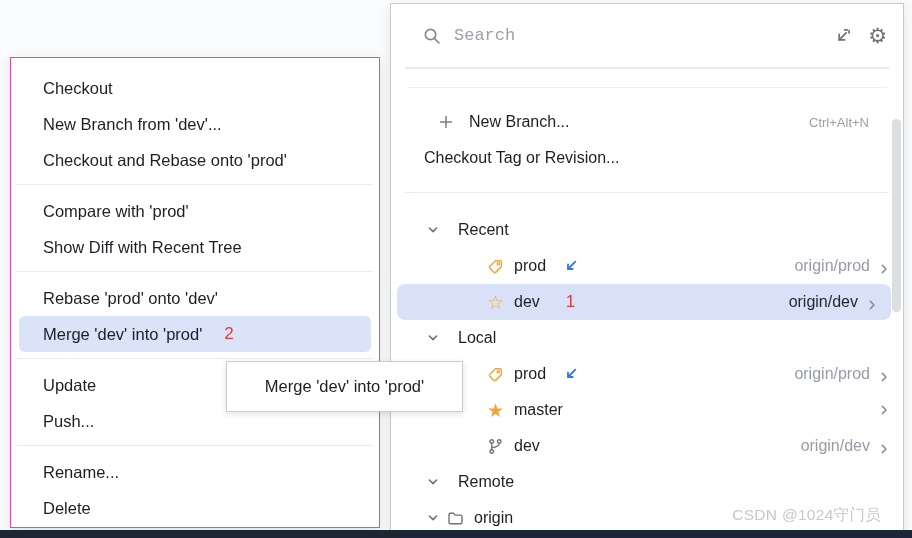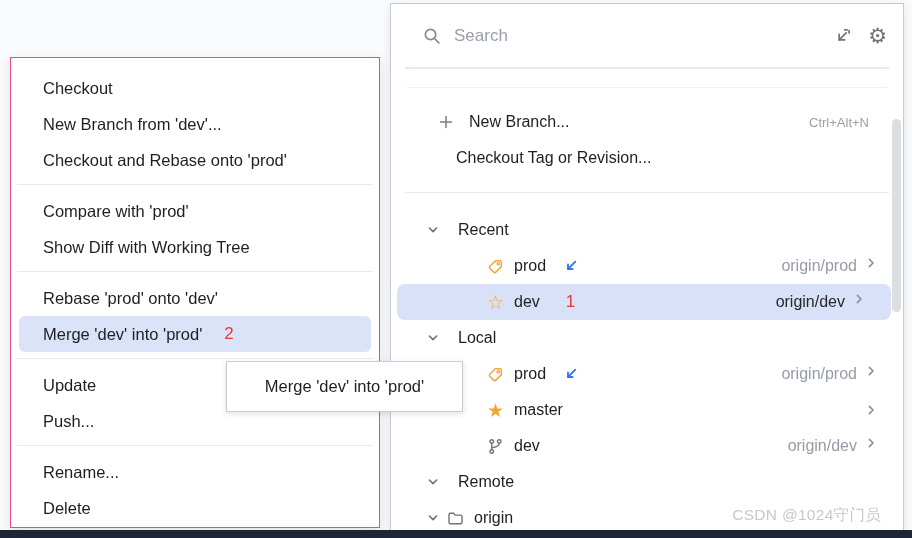--- a/index.html
+++ b/index.html
@@ -6,43 +6,43 @@
   html,body { width:912px; height:538px; }
   body { font-family:"Liberation Sans", sans-serif; background:#fbfcfd; position:relative; overflow:hidden; }
   .canvas { position:absolute; inset:0; width:912px; height:538px; background:#fafbfc; }
 
   
   .popup { position:absolute; left:390px; top:3px; width:514px; height:535px; background:#ffffff;
            border:1px solid #c6cad3; border-bottom:none; box-shadow:0 3px 10px rgba(30,40,60,.10); z-index:1; }
   .search-row { height:63px; display:flex; align-items:center; padding:0 16px 0 32px; }
   .search-row svg { flex:0 0 auto; }
   .search-input { flex:1; border:none; outline:none; font-size:17px; color:#1d1f24; margin-left:13px;
-                  font-family:Liberation Sans, sans-serif; background:transparent; }
+                  font-family:Liberation Mono, monospace; background:transparent; }
   .search-input::placeholder { color:#9aa0aa; }
   .hdr-icons { display:flex; align-items:center; gap:16px; }
   .gear { font-size:21px; color:#6e7178; line-height:1; cursor:pointer; }
   .div1 { height:2px; background:#e8eaef; margin:0 14px; }
   .div2 { height:1px; background:#eef0f3; margin:18px 16px 0 16px; }
   .div3 { height:1px; background:#e8eaef; margin:16px 14px 0 14px; }
   .row { height:36px; display:flex; align-items:center; font-size:16px; color:#1d1f24; }
   .rows-top { margin-top:16px; }
   .rows-list { margin-top:19px; }
   .action-row { padding-left:47px; }
   .action-row .plus-wrap { width:16px; margin-right:15px; display:flex; }
-  .action-row.no-icon { padding-left:65px; }
+  .action-row.no-icon { padding-left:33px; }
   .shortcut { margin-left:auto; padding-right:34px; color:#9aa0aa; font-size:13px;text-align:center; }
   .section-hdr { padding-left:36px; }
   .section-hdr .chev { width:12px; margin-right:19px; display:flex; }
   .branch-row { padding-left:95px; }
   .branch-row .bicon { width:19px; margin-right:9px; display:flex; justify-content:center; align-items:center; }
   .star-o { color:#f0a63a; font-size:19px; line-height:1; }
   .star-f { color:#f2a43a; font-size:19px; line-height:1; }
   .incoming { margin-left:18px; display:flex; }
   .badge-red { color:#e03c3c; font-size:17px; margin-left:26px; font-weight:500; }
-  .row-right { margin-left:auto; display:flex; align-items:flex-start; gap:8px; padding-right:26px; }
+  .row-right { margin-left:auto; display:flex; align-items:flex-end; gap:8px; padding-right:13px; }
   .tracking { color:#969ba6; font-size:16px; }
   .branch-row.selected { margin:0 12px 0 6px; padding-left:89px; border-radius:8px; background:#d8e1f8; }
   .branch-row.selected .tracking { color:#26282e; }
   .remote-row { padding-left:36px;text-align:right; }
   .remote-row .chev { width:12px; margin-right:8px; display:flex; }
   .remote-row .folder-wrap { width:18px; margin-right:9px; display:flex; }
   .scrollbar { position:absolute; top:115px; right:2px; width:9px; height:193px; border-radius:5px; background:#dcdee2; }
 
   
   .menu { position:absolute; left:10px; top:57px; width:370px; height:471px; background:#ffffff;
@@ -243,21 +243,21 @@
       <span>New Branch from 'dev'...</span>
     </div>
     <div class="mi">
       <span>Checkout and Rebase onto 'prod'</span>
     </div>
     <div class="msep"></div>
     <div class="mi">
       <span>Compare with 'prod'</span>
     </div>
     <div class="mi">
-      <span>Show Diff with Working Tree</span>
+      <span>Show Diff with Recent Tree</span>
     </div>
     <div class="msep"></div>
     <div class="mi">
       <span>Rebase 'prod' onto 'dev'</span>
     </div>
     <div class="mi selected">
       <span>Merge 'dev' into 'prod'</span>
       <span class="badge-red" style="margin-left:22px;">2</span>
     </div>
     <div class="msep"></div>

